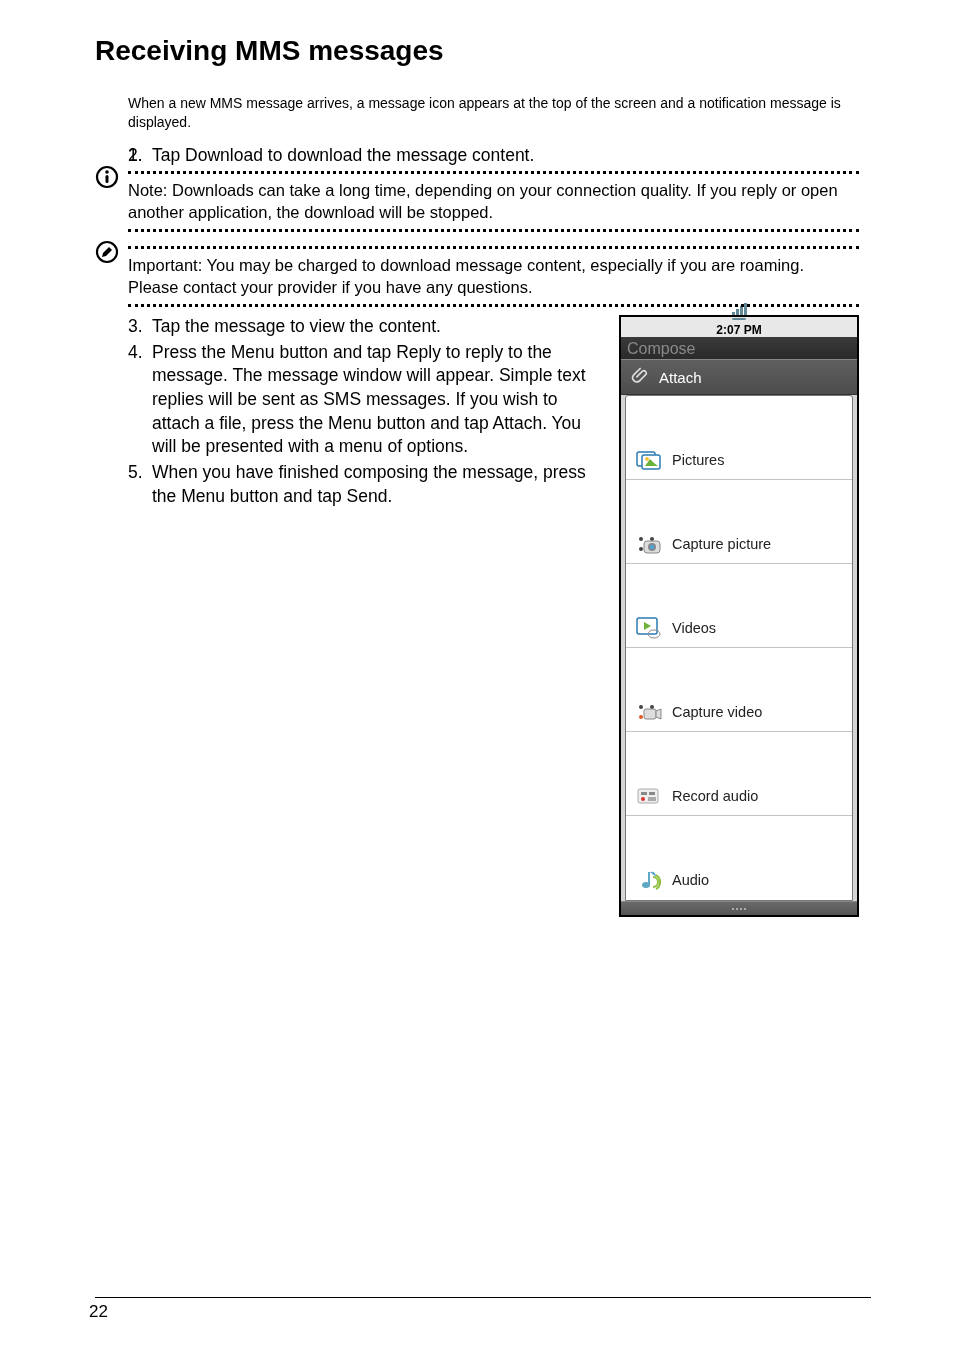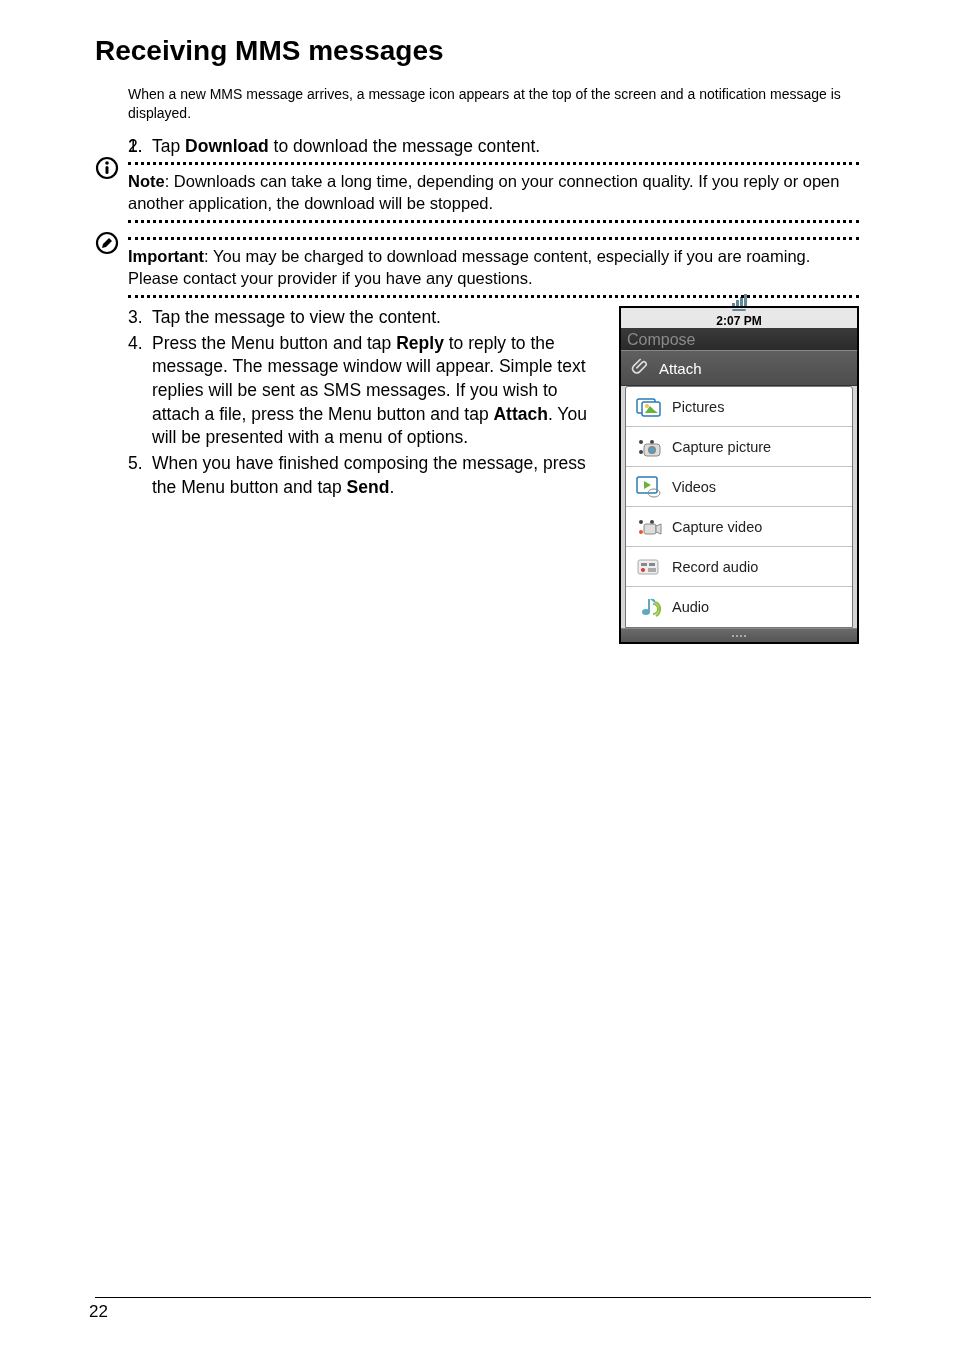--- a/index.html
+++ b/index.html
@@ -7,21 +7,21 @@
     font-family: Arial, Helvetica, sans-serif;
     width: 954px;
     height: 1352px;
     background: #fff;
     position: relative;
     padding: 35px 95px 35px 95px;
   }
   .heading {
     font-size: 28px;
     font-weight: bold;
-    margin-bottom: 18px;
+    margin-bottom: 27px;
     color: #000;
   }
   .intro-text {
     font-size: 14px;
     line-height: 1.35;
     margin-bottom: 12px;
     padding-left: 33px;
   }
   .ordered-list {
     list-style: none;
@@ -31,21 +31,21 @@
     font-size: 17.5px;
     line-height: 1.35;
     margin-bottom: 2px;
     padding-left: 24px;
     position: relative;
   }
   .ordered-list li .num {
     position: absolute;
     left: 0;
   }
-  .bold { font-weight: bold; }
+  .bold { font-weight: normal; }
   .dotted-line {
     border: none;
     border-top: 3px dotted #000;
     margin: 4px 0;
   }
   .note-text, .important-text {
     font-size: 16.5px;
     line-height: 1.3;
     padding: 2px 0;
   }
@@ -133,20 +133,21 @@
   }
   .menu-item {
     display: flex;
     align-items: center;
     gap: 10px;
     height: 40px;
     padding: 0 10px;
     border-bottom: 1px solid #c4c4c4;
     font-size: 14.5px;
     color: #222;
+    margin-top: 44px;
   }
   .menu-item:last-child { border-bottom: none; }
   .menu-bottom {
     height: 14px;
     background: linear-gradient(#6a6a6a,#555);
     border-top: 1px solid #888;
     display: flex;
     justify-content: center;
     align-items: center;
   }

